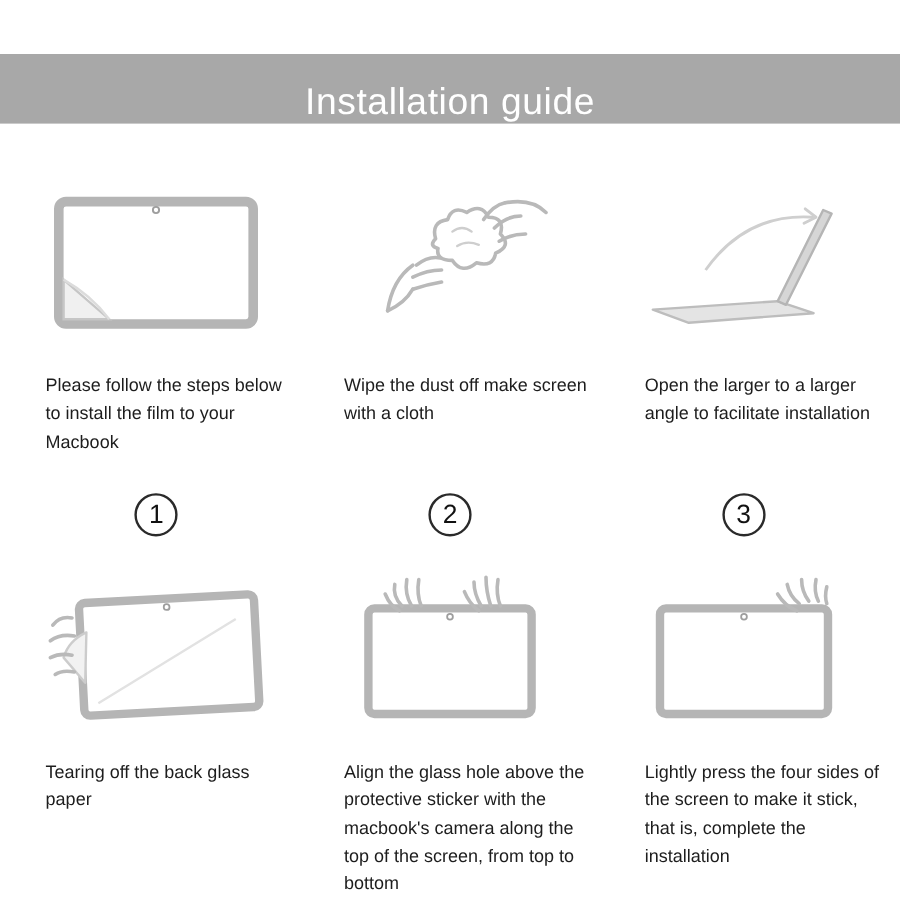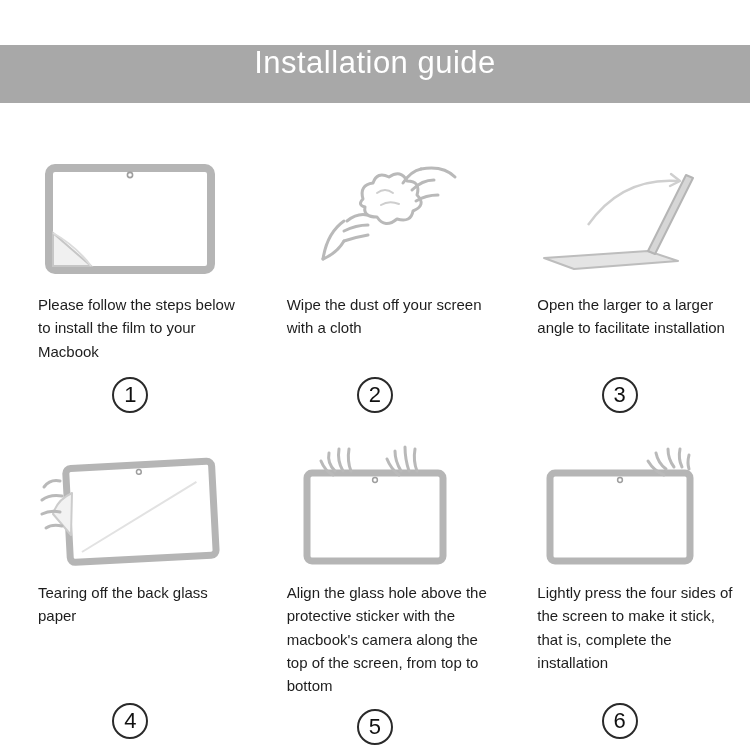--- a/index.html
+++ b/index.html
@@ -5,34 +5,34 @@
   * { margin:0; padding:0; box-sizing:border-box; }
   body {
     width:750px; height:750px; background:#ffffff;
     font-family:"Liberation Sans", sans-serif;
     overflow:hidden;
   }
   .page { width:750px; height:750px; background:#ffffff; }
 
   .banner {
     margin-top:45px; height:58px; background:#a8a8a8;
-    display:flex; align-items:flex-start; justify-content:center;
+    display:flex; align-items:flex-end; justify-content:center;
   }
   .banner-title {
     color:#ffffff; font-size:31px; font-weight:400; letter-spacing:0.5px;
   }
 
   .steps-row {
     display:grid; grid-template-columns:repeat(3, 1fr);
     width:734px; margin:0 auto;
   }
   .row-1 { margin-top:48px; }
   .row-2 { margin-top:26px; }
 
-  .step { display:flex; flex-direction:column; align-items:center; }
+  .step { display:flex; flex-direction:column; align-items:center;gap:17px; }
 
   .illus {
     height:128px; width:100%;
     display:flex; align-items:flex-end; justify-content:center;
   }
   .illus svg { display:block; }
 
   .caption {
     width:100%; text-align:left;
     font-size:15px; line-height:1.55; color:#1d1d1d;
@@ -86,21 +86,21 @@
             <path d="M131 42 Q141 36 153 36"></path>
             <path d="M136 10 Q158 6 170 18"></path>
             <path d="M62 62 Q72 54 82 56"></path>
             <path d="M59 72 Q71 66 83 66"></path>
             <path d="M59 82 Q71 78 83 76"></path>
             <path d="M38 100 Q42 74 59 62"></path>
             <path d="M38 100 Q52 94 59 82"></path>
           </g>
         </svg>
       </div>
-      <div class="caption">Wipe the dust off your screen with a cloth</div>
+      <div class="caption">Wipe the dust off make screen with a cloth</div>
       <div class="num">2</div>
     </div>
 
     <div class="step step-3">
       <div class="illus">
         <svg width="180" height="120" viewBox="0 0 180 120">
           <path d="M14 99 L118 92 L148 102 L44 110 Z" fill="#e4e4e4" stroke="#bdbdbd" stroke-width="2" stroke-linejoin="round"></path>
           <path d="M118 92 L156 16 L163 19 L125 95 Z" fill="#d6d6d6" stroke="#b5b5b5" stroke-width="2" stroke-linejoin="round"></path>
           <path d="M58 66 Q92 18 148 22" fill="none" stroke="#cfcfcf" stroke-width="2.4"></path>
           <path d="M141 15 L150 22 L140 27" fill="none" stroke="#cfcfcf" stroke-width="2.4" stroke-linecap="round" stroke-linejoin="round"></path>

